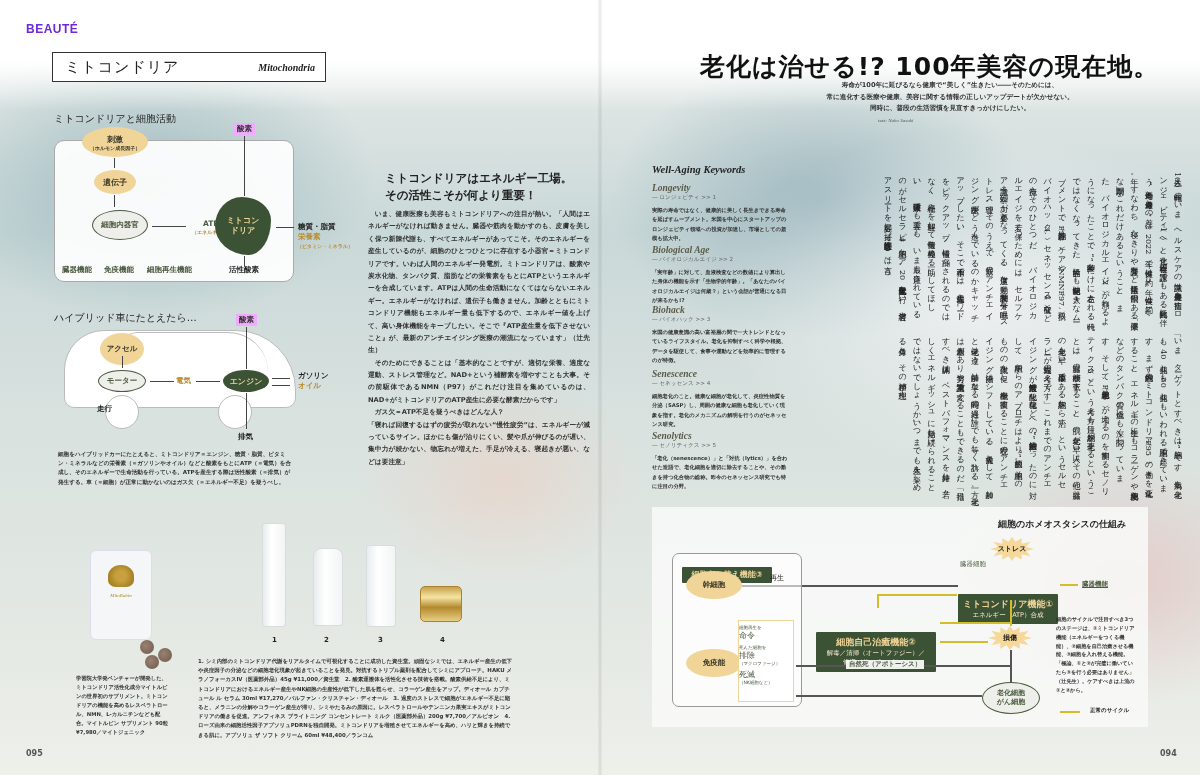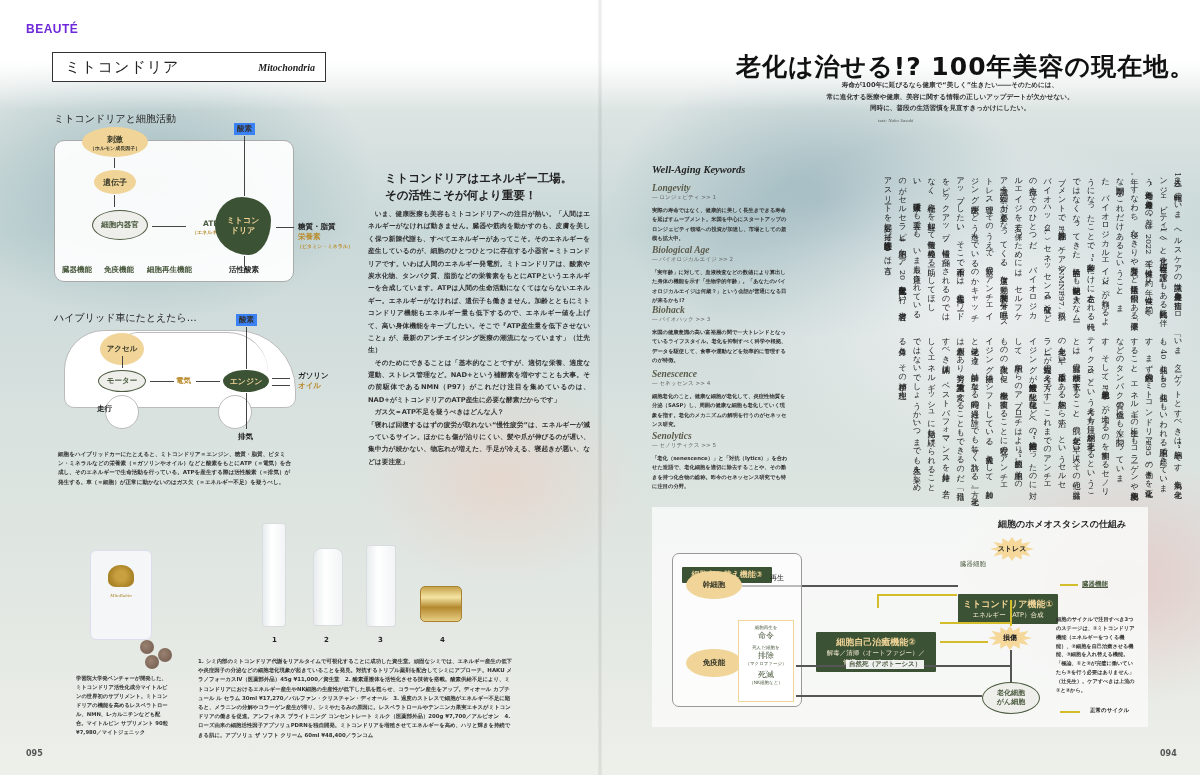--- a/index.html
+++ b/index.html
@@ -29,21 +29,21 @@
   
   .d1-box { position:absolute; left:54px; top:140px; width:240px; height:142px; background:rgba(255,255,255,0.92); border:1px solid #aaa; border-radius:10px; }
   .oval { position:absolute; border-radius:50%; display:flex; flex-direction:column; align-items:center; justify-content:center; text-align:center; font-weight:bold; }
   .oval.tan { background:#f0d498; color:#3a3a2a; }
   .oval.grey { background:#eeeeea; border:1.5px solid #4a5a3e; color:#4a5a3e; }
   .oval.green { background:#3c5234; color:#f0d498; }
   .small { font-size:5px; font-weight:bold; }
   .lbl { position:absolute; font-size:7.5px; font-weight:bold; }
   .lbl.green { color:#4a5a3e; }
   .lbl.gold { color:#b98b2c; }
-  .tag { position:absolute; background:#3b82f6; font-size:7.5px; font-weight:bold; padding:1px 3px; color:#333; }
+  .tag { position:absolute; background:#f0abfc; font-size:7.5px; font-weight:bold; padding:1px 3px; color:#333; }
   .line { position:absolute; background:#444; }
   .blob { position:absolute; left:215px; top:197px; width:56px; height:58px; background:#3c5234; border-radius:48% 52% 40% 60% / 50% 40% 60% 50%; display:flex; align-items:center; justify-content:center; text-align:center; color:#f0d498; font-size:8px; font-weight:bold; line-height:1.3; }
 
   
   .car-body { position:absolute; left:64px; top:330px; width:232px; height:78px; background:#fff; border:1px solid #bbb; border-radius:40px 60px 10px 10px; }
   .car-roof { position:absolute; left:118px; top:332px; width:150px; height:40px; background:#fff; border-top:1px solid #bbb; border-radius:30px 60px 0 0; }
   .wheel { position:absolute; width:34px; height:34px; border-radius:50%; background:#fff; border:1px solid #bbb; }
   .caption { position:absolute; font-size:5.6px; line-height:1.65; font-weight:bold; color:#333; }
 
   
@@ -56,42 +56,42 @@
   .pnum { position:absolute; font-size:7px; font-weight:bold; }
   .prod-notes { position:absolute; left:198px; top:657px; width:316px; font-size:5.4px; line-height:1.7; font-weight:bold; color:#333; }
   .supp-pack { position:absolute; left:90px; top:550px; width:62px; height:90px; background:#f5f6f7; border:1px solid #dde; border-radius:6px; display:flex; flex-direction:column; align-items:center; padding-top:14px; }
   .tree { width:26px; height:22px; border-radius:50% 50% 30% 30%; background:radial-gradient(circle,#c8a040 30%,#a98326 70%); }
   .supp-name { font:italic 5px "Liberation Serif", serif; color:#a98326; margin-top:6px; }
   .pill { position:absolute; width:14px; height:14px; border-radius:50%; background:radial-gradient(circle at 40% 40%,#9a8272,#6e584a); }
   .supp-cap { position:absolute; left:76px; top:674px; width:92px; font-size:5.3px; line-height:1.7; font-weight:bold; color:#333; }
   .pagenum { position:absolute; font-size:8px; font-weight:bold; color:#555; }
 
   
-  .main-title { position:absolute; left:700px; top:50px; font-size:25px; font-weight:bold; letter-spacing:1px; color:#111;margin-left:36px; }
+  .main-title { position:absolute; left:700px; top:50px; font-size:25px; font-weight:bold; letter-spacing:1px; color:#111; }
   .lead { position:absolute; left:760px; top:80px; width:380px; text-align:center; font-size:6.6px; line-height:1.75; font-weight:bold; color:#333; }
   .credit { position:absolute; left:878px; top:118px; font:italic 5px "Liberation Serif", serif; color:#555; }
 
   
   .kw-title { position:absolute; left:652px; top:164px; font:italic bold 10.5px "Liberation Serif", serif; }
   .kw { position:absolute; left:652px; width:136px; }
   .kw .en { font:italic bold 9.5px "Liberation Serif", serif; color:#5a5a4a; }
   .kw .jp { font-size:5.6px; color:#666; margin:1px 0 4px 0; }
   .kw .desc { font-size:5.3px; line-height:1.75; font-weight:bold; color:#333; }
 
   
   .vcol { position:absolute; writing-mode:vertical-rl; font-family:"DejaVu Serif", serif; font-size:8px; line-height:14.5px; color:#222; }
 
   
   .h-panel { position:absolute; left:652px; top:507px; width:496px; height:220px; background:rgba(248,249,248,0.88); }
   .h-title { position:absolute; left:998px; top:518px; font-size:9px; font-weight:bold; }
   .gbox { position:absolute; background:#3c5234; border-radius:1px; color:#f0d498; text-align:center; font-weight:bold;margin-top:24px; }
   .gbox .sub { color:#f3ead0; font-size:6.5px; font-weight:normal; }
   .starb { position:absolute; width:44px; height:24px; background:#f5d89a; clip-path:polygon(50% 0,58% 20%,72% 5%,72% 28%,92% 20%,82% 42%,100% 50%,82% 58%,92% 80%,72% 72%,72% 95%,58% 80%,50% 100%,42% 80%,28% 95%,28% 72%,8% 80%,18% 58%,0 50%,18% 42%,8% 20%,28% 28%,28% 5%,42% 20%); display:flex; align-items:center; justify-content:center; font-size:7px; font-weight:bold; }
   .h-inner { position:absolute; left:672px; top:553px; width:130px; height:154px; border:1px solid #999; border-radius:7px; background:rgba(255,255,255,0.6); }
-  .cmd-box { position:absolute; left:738px; top:620px; width:56px; height:82px; border:1.5px solid #f0d498; background:#fff; text-align:center; font-size:6px; color:#4a5a3e; }
+  .cmd-box { position:absolute; left:738px; top:620px; width:56px; height:82px; border:1.5px solid #f0d498; background:#fff; font-size:6px; color:#4a5a3e; }
   .hline { position:absolute; height:1.5px; background:#555; }
   .yline { position:absolute; background:#d4bd2a; }
   .note { position:absolute; left:1056px; top:615px; width:80px; font-size:5.2px; line-height:1.7; font-weight:bold; color:#333; }
 </style>
 </head>
 <body>
 
 <div class="topfade"></div>
 <div class="gutter"></div>
 

